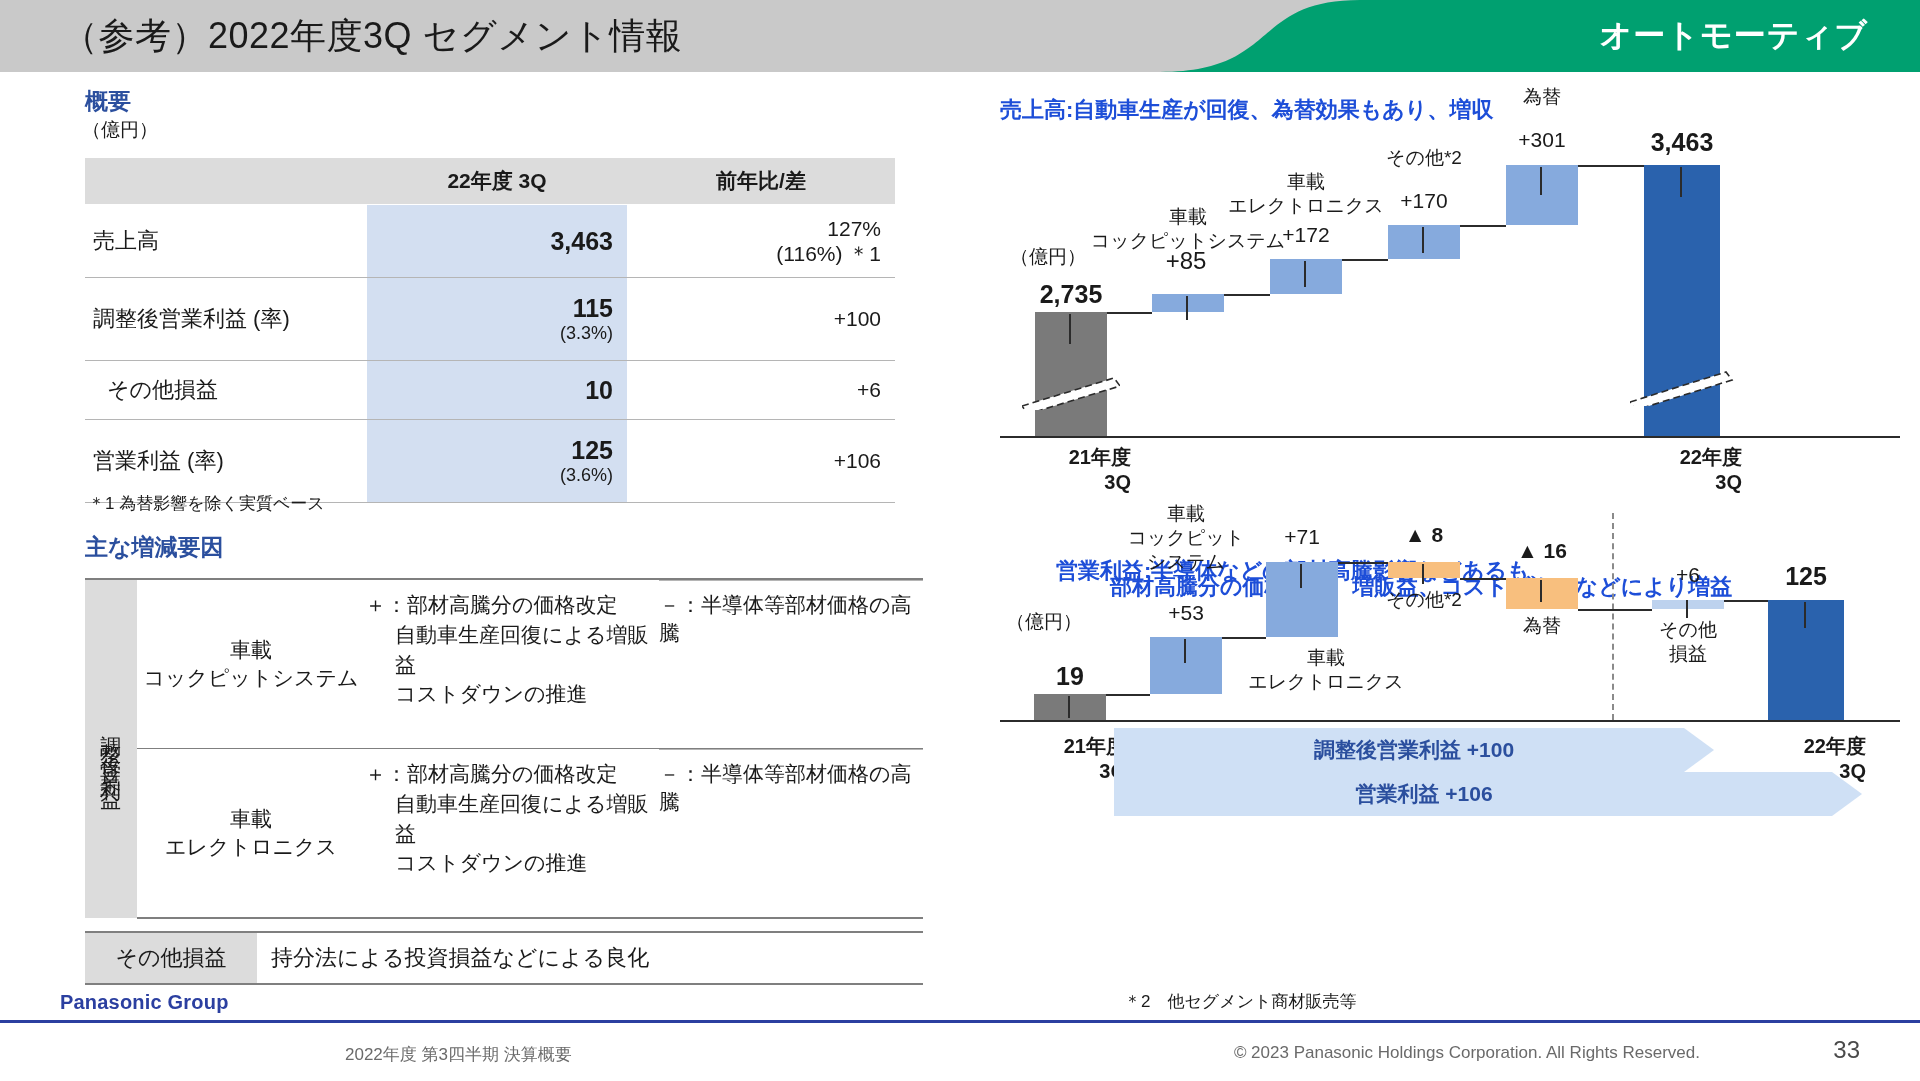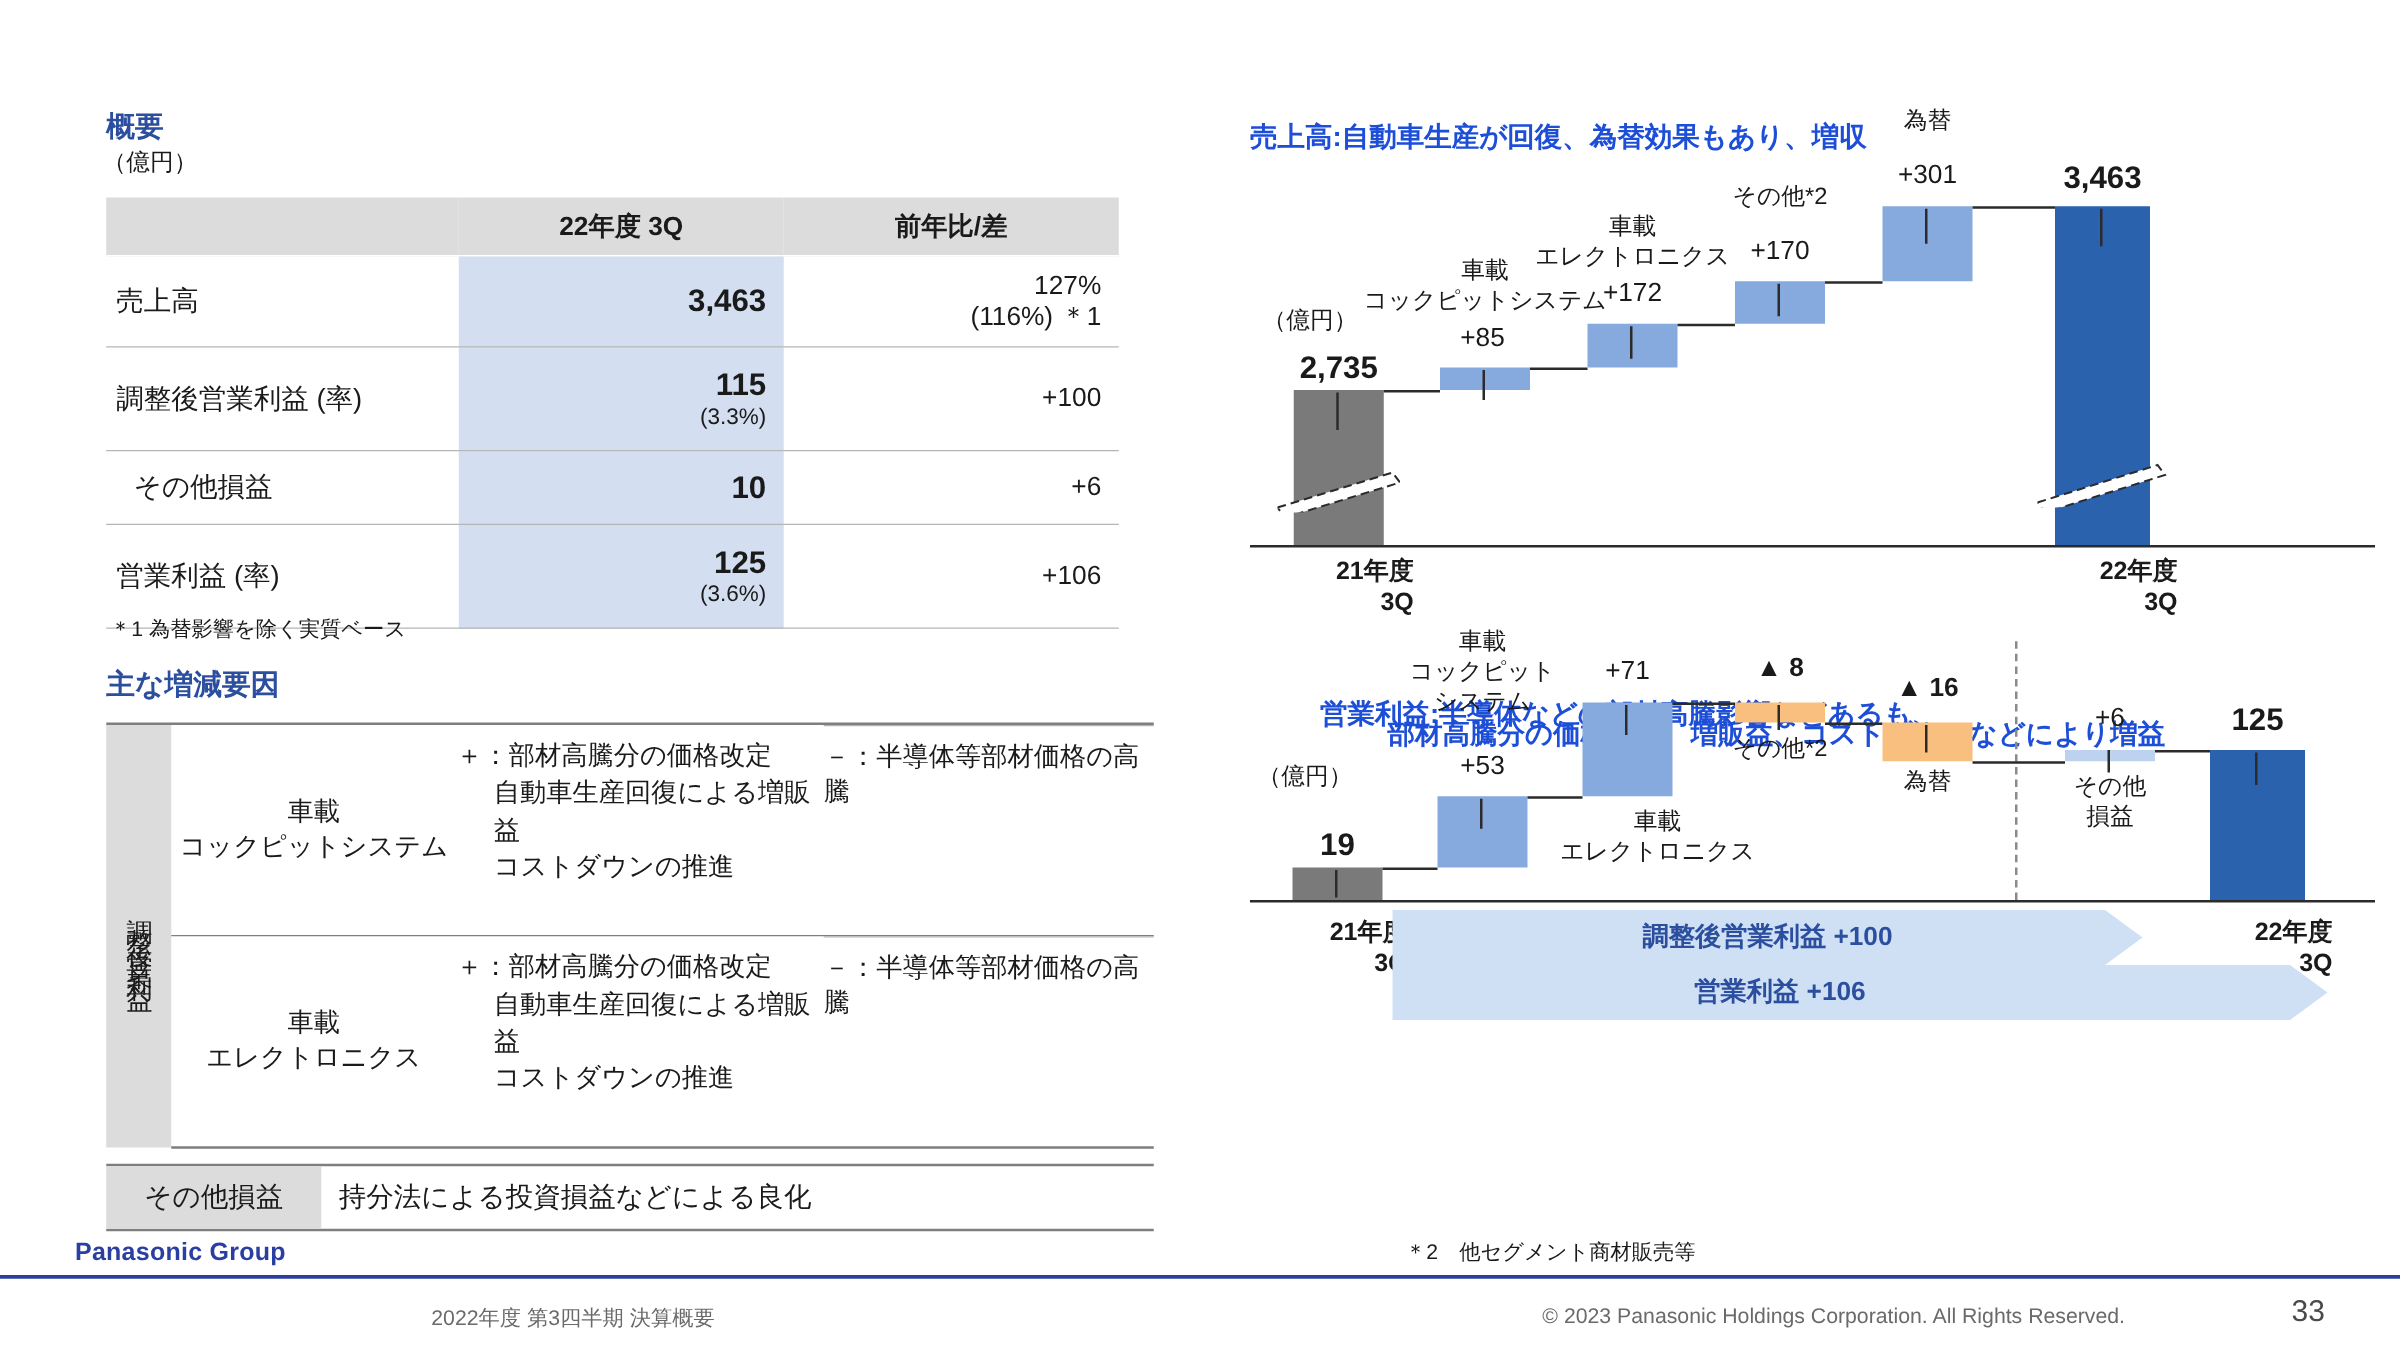--- a/index.html
+++ b/index.html
@@ -116,20 +116,25 @@
   .pana{position:absolute;left:60px;top:991px;font-size:20px;font-weight:bold;color:#2b3fa0;letter-spacing:.2px;white-space:nowrap;}
   .fnote{position:absolute;left:345px;top:1043px;font-size:17px;color:#6a6a6a;white-space:nowrap;}
   .copy{position:absolute;right:220px;top:1043px;font-size:17px;color:#6a6a6a;white-space:nowrap;}
   .pageno{position:absolute;right:60px;top:1036px;font-size:24px;color:#4a4a4a;white-space:nowrap;}
 </style>
 </head>
 <body>
 
 <div class="slide">
 
+  <div class="header">
+    <div class="header-green"></div>
+    <div class="header-title">（参考）2022年度3Q  セグメント情報</div>
+    <div class="header-badge">オートモーティブ</div>
+  </div>
 
   <div class="sec-head" style="left:85px;top:86px;">概要</div>
   <div class="unit-lbl" style="left:82px;top:117px;">（億円）</div>
 
   <table class="sumtable">
     <thead>
       <tr>
         <th class="c0"></th>
         <th class="c1">22年度 3Q</th>
         <th class="c2">前年比/差</th>
@@ -251,21 +256,21 @@
         </svg>
     </div>
 
     <div class="conn" style="left:107px;top:182px;width:45px;"></div>
     <div class="bar lblue" style="left:152px;top:164px;width:72px;height:18px;"></div>
     <div class="tick" style="left:186px;top:166px;height:24px;"></div>
     <div class="clabel" style="left:86px;top:75px;width:204px;">
       <div>車載</div>
       <div>コックピットシステム</div>
     </div>
-    <div class="clabel" style="left:126px;top:128px;width:120px;font-size:21px;">+85</div>
+    <div class="clabel" style="left:126px;top:116px;width:120px;font-size:24px;">+85</div>
 
     <div class="conn" style="left:224px;top:164px;width:46px;"></div>
     <div class="bar lblue" style="left:270px;top:129px;width:72px;height:35px;"></div>
     <div class="tick" style="left:304px;top:131px;height:26px;"></div>
     <div class="clabel" style="left:218px;top:40px;width:176px;">
       <div>車載</div>
       <div>エレクトロニクス</div>
     </div>
     <div class="clabel" style="left:246px;top:92px;width:120px;font-size:21px;">+172</div>
 

